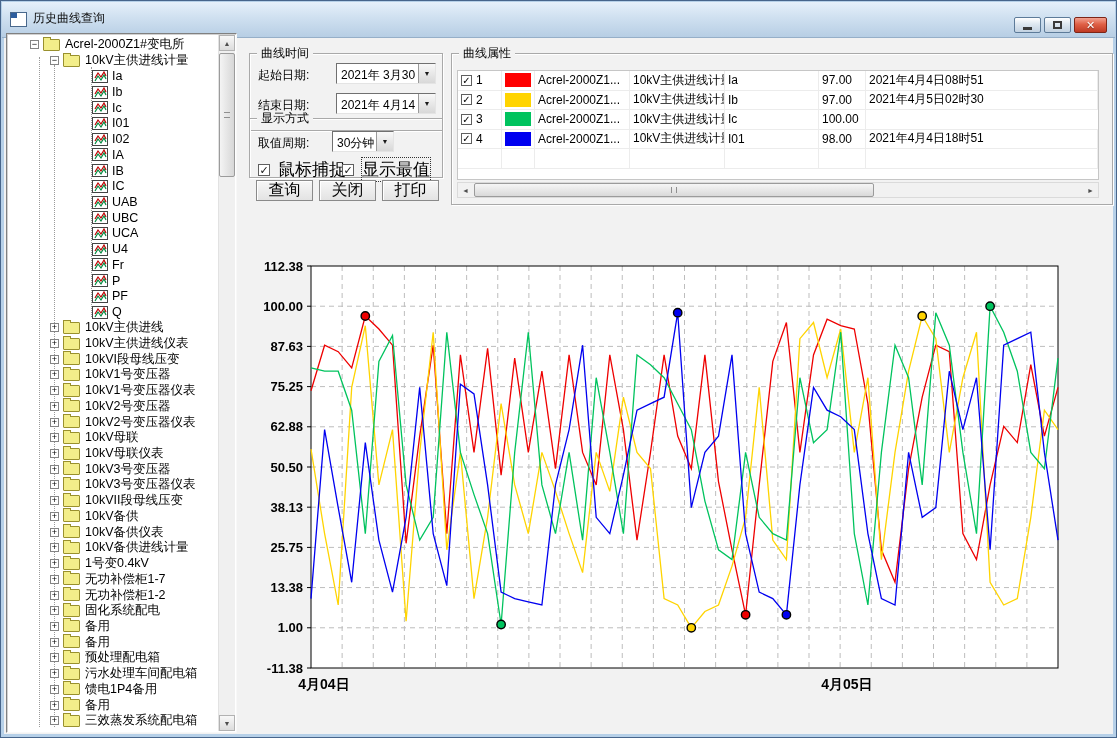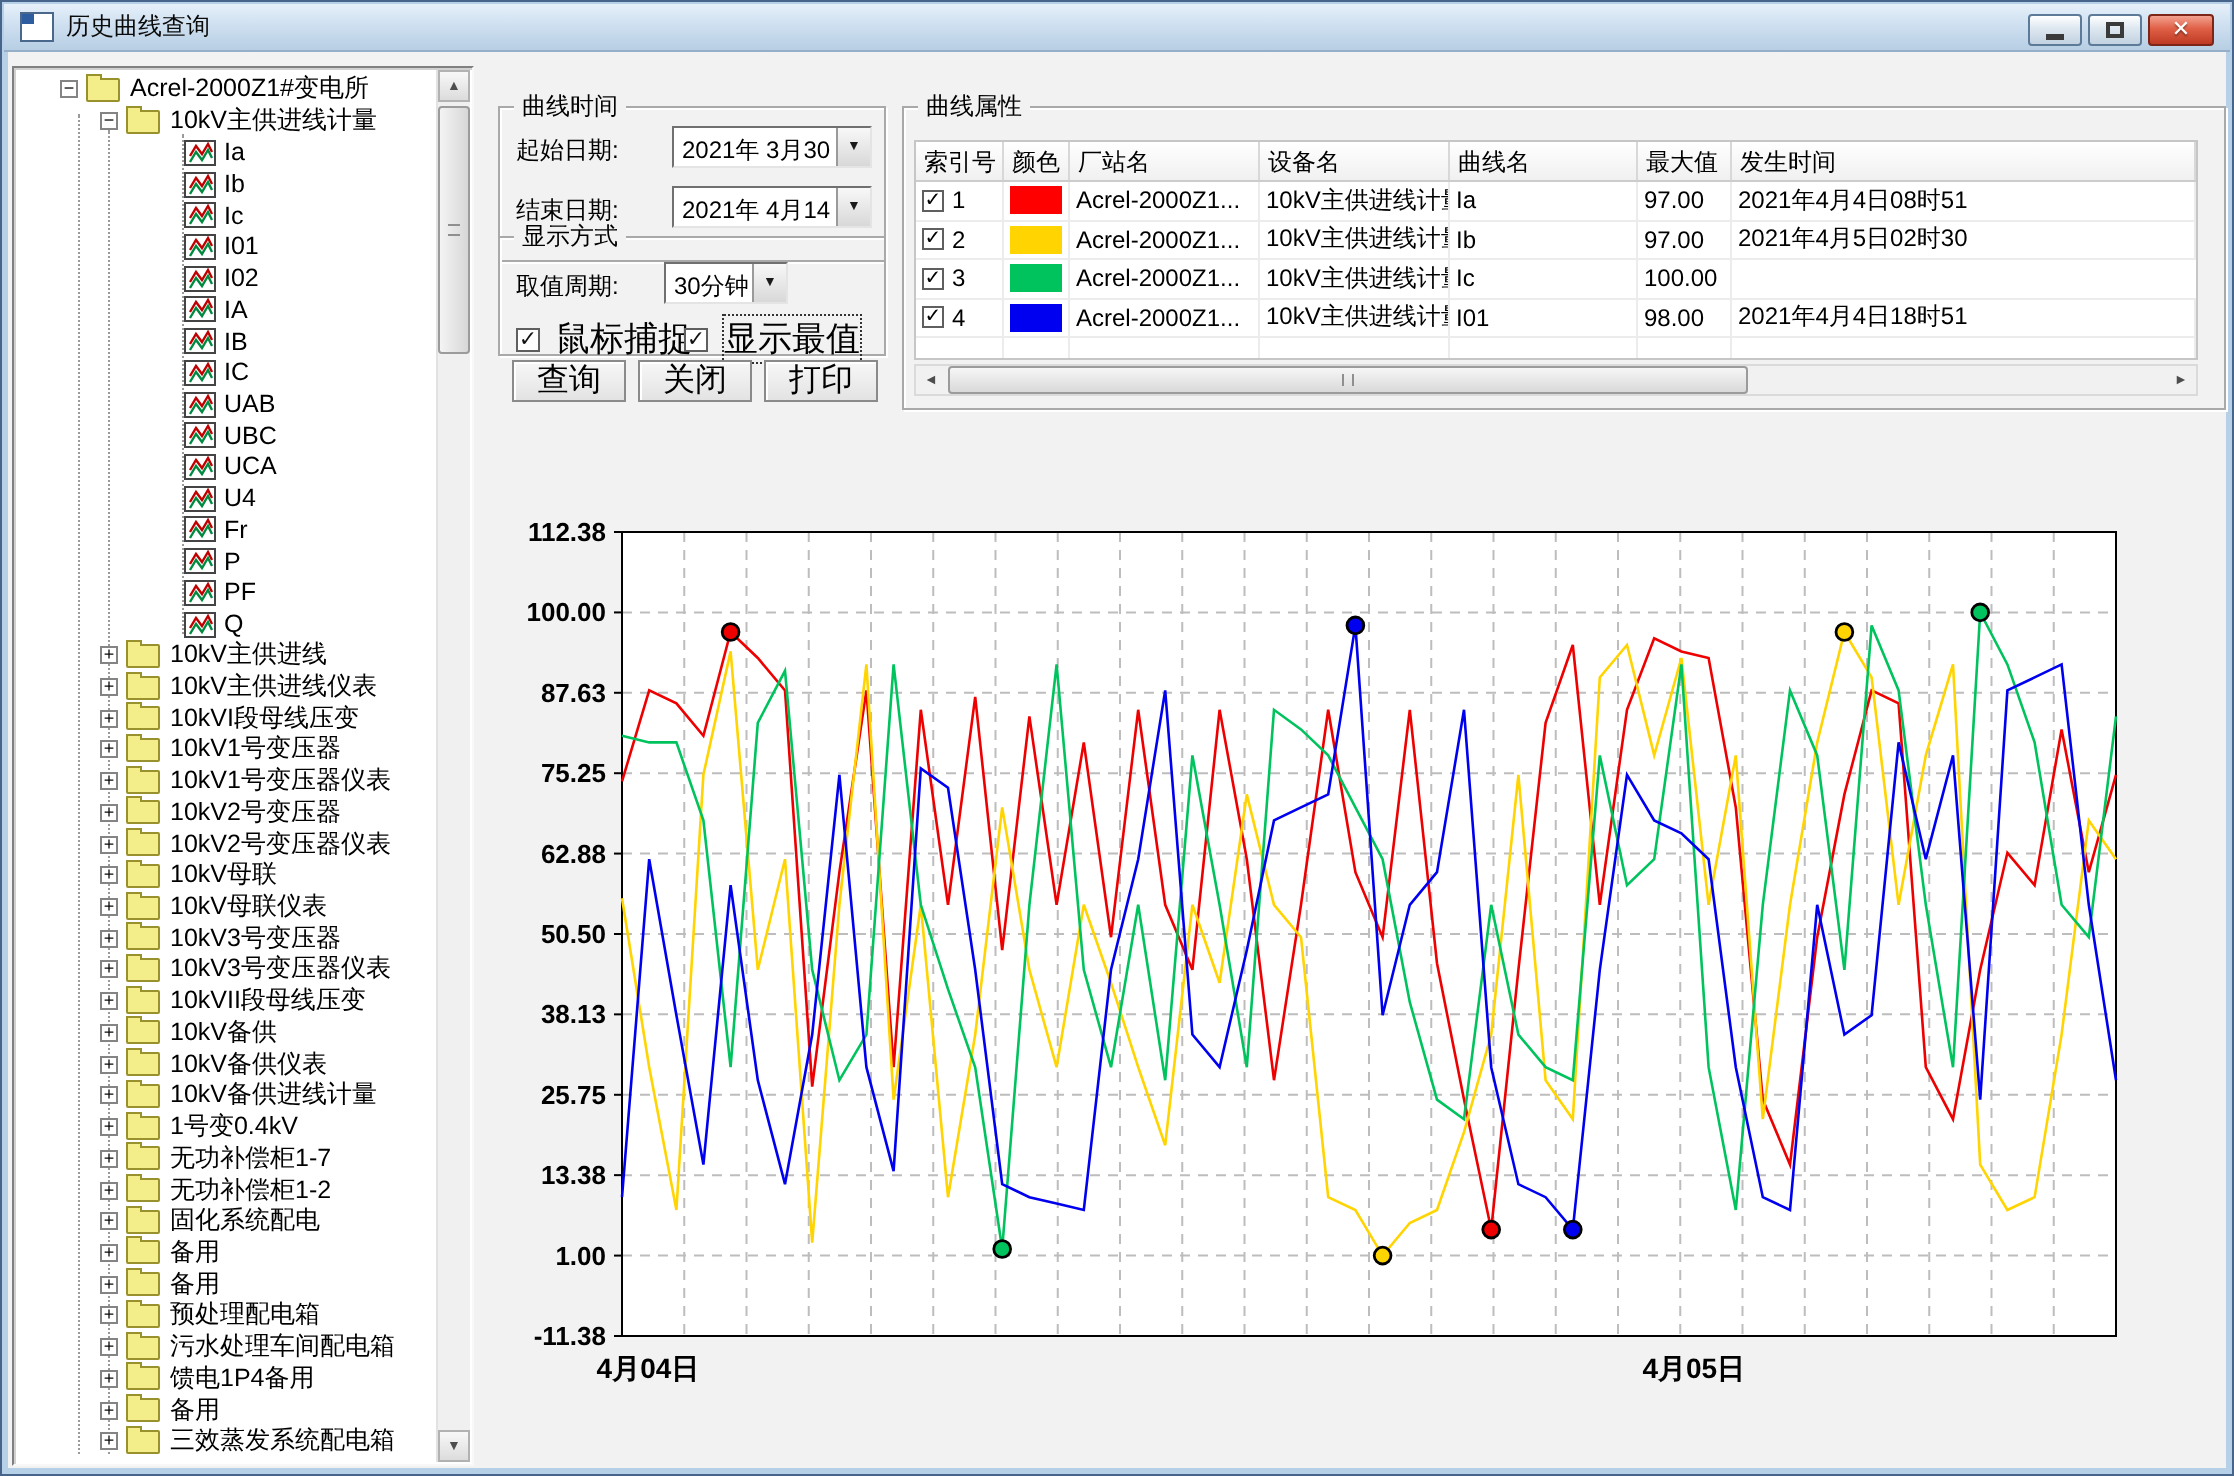--- a/index.html
+++ b/index.html
@@ -1,24 +1,24 @@
 <!DOCTYPE html>
 <html><head>
 <meta charset="utf-8">
 <style>
   html,body{margin:0;padding:0}
   body{width:1117px;height:738px;position:relative;overflow:hidden;
        font-family:"Liberation Sans","DejaVu Sans",sans-serif;background:#8fa9c4;}
   .window{position:absolute;inset:0;background:#f2f2f2;border:1px solid #47658b;
           box-shadow:inset 0 0 0 3px #b6d0e8;box-sizing:border-box}
   
-  .titlebar{position:absolute;left:1px;top:1px;right:1px;height:24px;
+  .titlebar{position:absolute;left:1px;top:1px;right:1px;height:36px;
             background:linear-gradient(#e6f0fa,#cfe0f0 45%,#b7cee4);
-            border-bottom:1px solid #96afc8;display:flex;align-items:center;
-            padding:0 8px;box-sizing:border-box}
+            border-bottom:1px solid #96afc8;display:flex;align-items:flex-end;
+            padding:10px 8px;box-sizing:border-box}
   .title-icon{width:15px;height:13px;background:#fff;border:1px solid #49688c;
               position:relative;margin-right:6px;flex:none}
   .title-icon::before{content:"";position:absolute;left:0;top:0;width:6px;height:5px;background:#2d5d9e}
   .title-text{font-size:12px;color:#0a0a0a}
   .win-btns{margin-left:auto;display:flex;gap:3px;align-self:flex-start;margin-top:5px}
   .win-btn{width:27px;height:16px;border:1px solid #5d7b99;border-radius:2px;
            background:linear-gradient(#ffffff,#dde7f0 45%,#c2d2e1);
            display:flex;align-items:center;justify-content:center;box-sizing:border-box}
   .win-btn.close{width:33px;background:linear-gradient(#f2a190,#df6046 45%,#bf3a24);
                  border-color:#7d2517}
@@ -455,29 +455,20 @@
     </span>
   </div>
 
   <div class="btn" style="left:255px;top:179px">查询</div>
   <div class="btn" style="left:318px;top:179px">关闭</div>
   <div class="btn" style="left:381px;top:179px">打印</div>
 
   <div class="groupbox" style="left:450px;top:52px;width:660px;height:150px">
     <div class="gb-title">曲线属性</div>
     <div class="cp-table">
-      <div class="thead">
-          <div class="th c0">索引号</div>
-          <div class="th c1">颜色</div>
-          <div class="th c2">厂站名</div>
-          <div class="th c3">设备名</div>
-          <div class="th c4">曲线名</div>
-          <div class="th c5">最大值</div>
-          <div class="th c6">发生时间</div>
-        </div>
       <div>
           <div class="trow">
             <div class="td c0">
               <span class="row-cb">✓</span>
               <span>1</span>
             </div>
             <div class="td c1">
               <span class="swatch" style="background:#ff0000"></span>
             </div>
             <div class="td c2">Acrel-2000Z1...</div>

